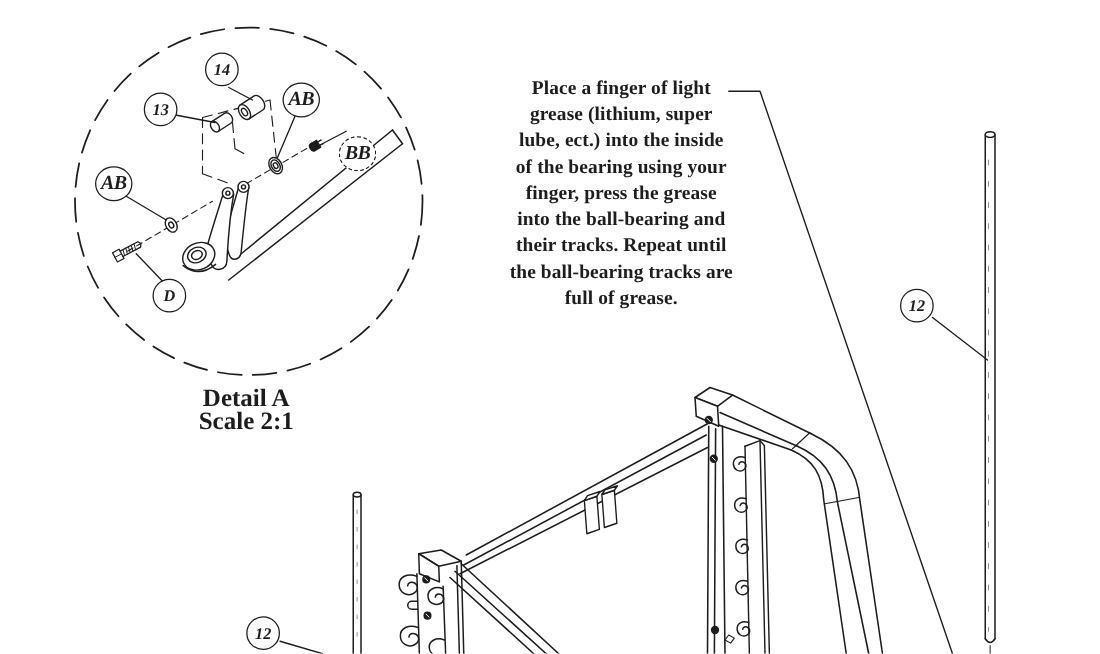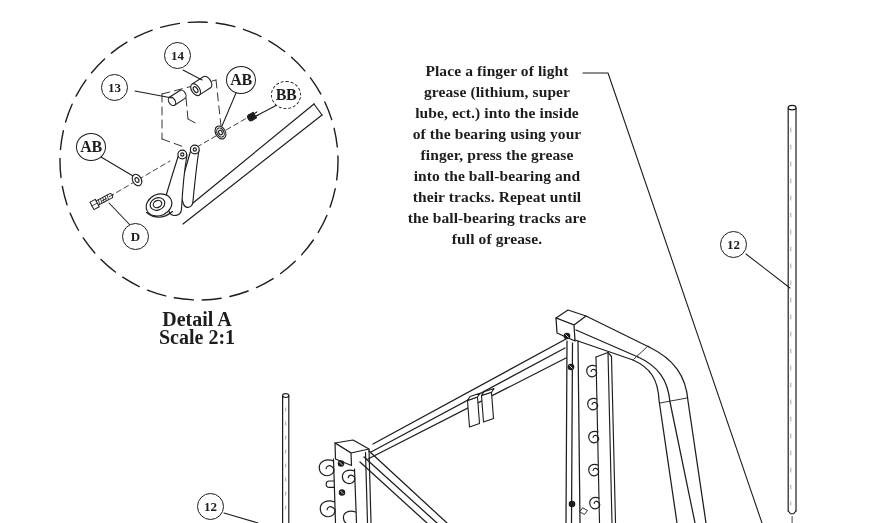--- a/index.html
+++ b/index.html
@@ -15,24 +15,24 @@
   }
   .caption{
     position:absolute;left:145px;top:311px;width:104px;
     font-weight:700;font-size:20px;line-height:17.5px;
     text-align:center;white-space:pre-line;
   }
   .balloon{
     position:absolute;box-sizing:border-box;width:27px;height:27px;
     border:1.7px solid #1d1d1d;border-radius:50%;background:#fff;
     display:flex;align-items:center;justify-content:center;
-    font-weight:700;font-size:13px;line-height:1;
+    font-weight:700;font-size:13px;line-height:1;font-style:italic;
   }
   .balloon.wide{width:30px;height:28px;font-size:16px;letter-spacing:-0.4px;}
-  .balloon.dashed{border-style:dashed;}
+  .balloon.dashed{border-style:dashed;margin-top:28px;}
 </style>
 </head>
 <body>
 
 <div class="sheet">
 
   <svg class="lineart" width="880" height="523" viewBox="0 0 880 523">
     <g stroke="#1d1d1d" fill="none" stroke-linecap="round" stroke-linejoin="round" stroke-width="1.2">
 
       <g>
@@ -219,21 +219,21 @@
 finger, press the grease
 into the ball-bearing and
 their tracks. Repeat until
 the ball-bearing tracks are
 full of grease.</div>
 
   <div class="caption">Detail A
 Scale 2:1</div>
 
   <div class="balloon" style="left:164px;top:42px;">14</div>
-  <div class="balloon" style="left:101px;top:74px;">13</div>
+  <div class="balloon" style="left:115px;top:74px;">13</div>
   <div class="balloon wide" style="left:226px;top:66px;">AB</div>
   <div class="balloon wide dashed" style="left:271px;top:81px;">BB</div>
   <div class="balloon wide" style="left:76px;top:133px;">AB</div>
   <div class="balloon" style="left:122px;top:223px;">D</div>
   <div class="balloon" style="left:720px;top:231px;">12</div>
   <div class="balloon" style="left:197px;top:493px;">12</div>
 
 </div>
 
 </body></html>

